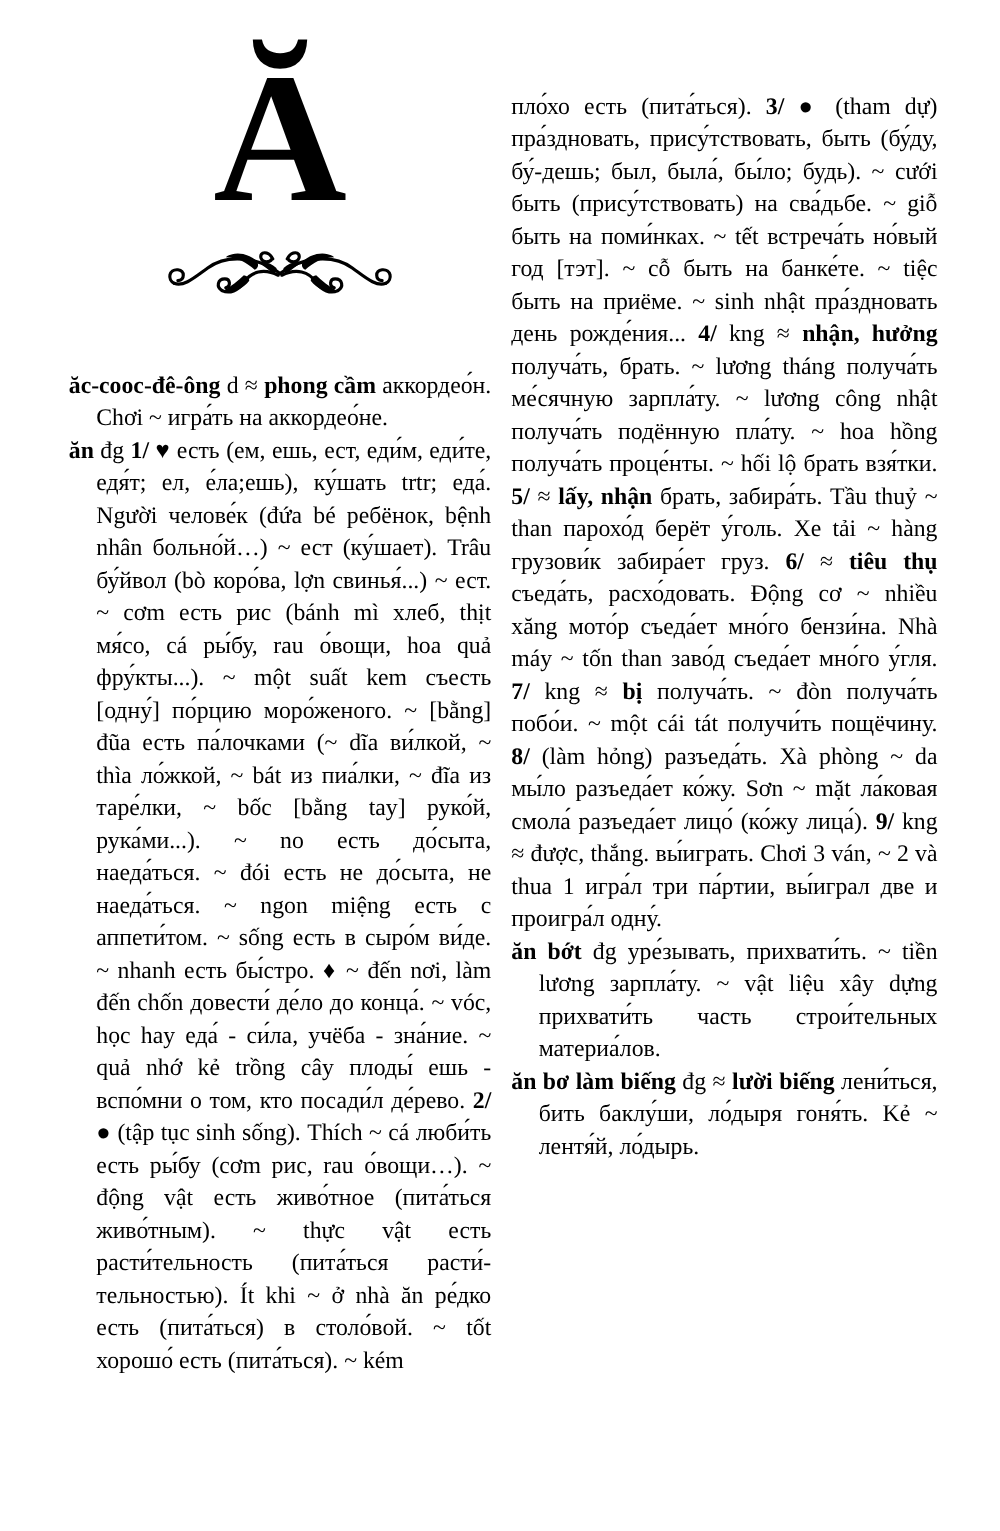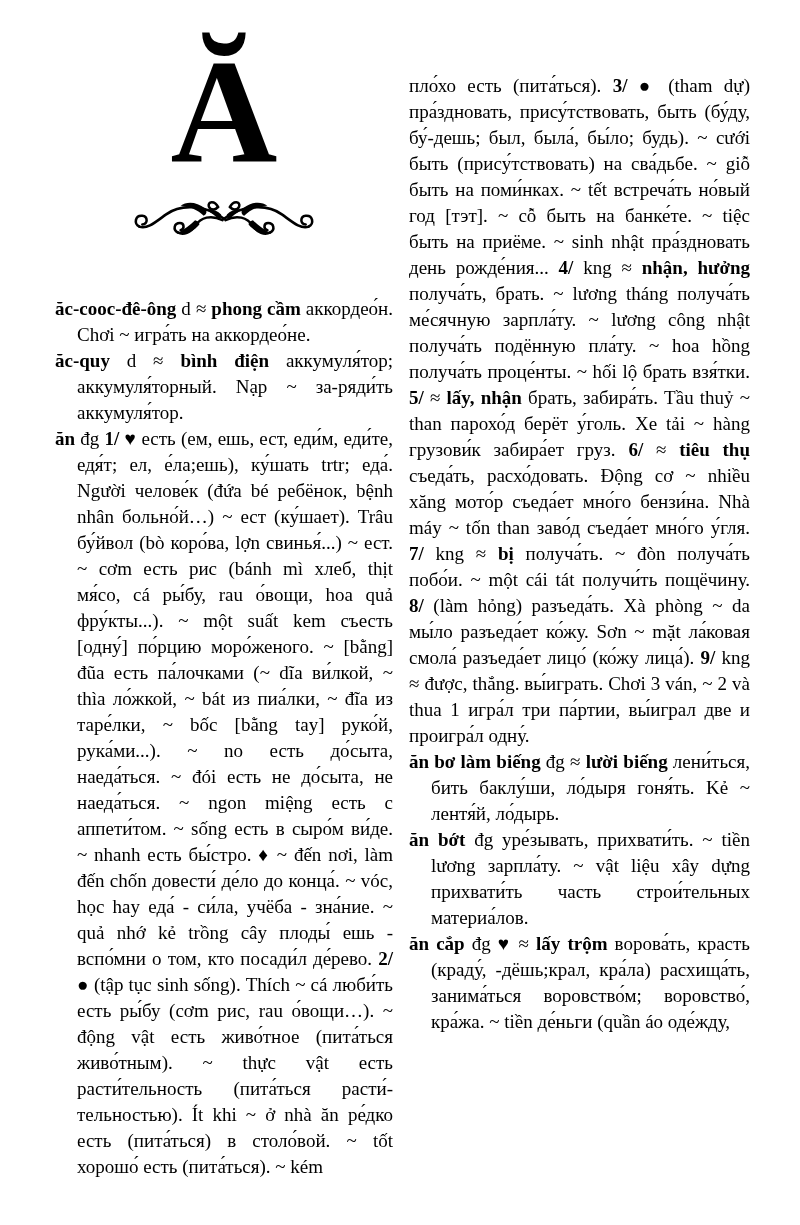--- a/index.html
+++ b/index.html
@@ -83,24 +83,22 @@
           <path d="M96,40 C88,50 76,54 66,52 C76,46 84,40 90,34 C94,35 96,37 96,40 Z"></path>
           <path d="M126,26 C120,20 112,18 106,20 C112,24 118,28 122,32 C125,31 127,29 126,26 Z"></path>
         </g>
       </g>
       <use href="#flourish-half" transform="translate(260,0) scale(-1,1)"></use>
     </svg>
   </div>
 
   <div class="col col-left">
       <p class="entry"><span class="hw">ăc-cooc-đê-ông</span><span class="pos"> d </span><span class="r">≈ </span><span class="b">phong cầm</span><span class="r"> аккордео́н. Chơi ~ игра́ть на аккордео́не.</span></p>
-      <p class="entry"><span class="hw">ăc-quy</span><span class="pos"> d </span><span class="r">≈ </span><span class="b">bình điện</span><span class="r"> аккумуля́тор; аккумуля́торный. Nạp ~ за-ряди́ть аккумуля́тор.</span></p>
       <p class="entry"><span class="hw">ăn</span><span class="pos"> đg </span><span class="b">1/ </span><span class="r">♥ есть (ем, ешь, ест, еди́м, еди́те, едя́т; ел, е́ла;ешь), ку́шать </span><span class="i">trtr</span><span class="r">; еда́. Người челове́к (đứa bé ребёнок, bệnh nhân больно́й…) ~ ест (ку́шает). Trâu бу́йвол (bò коро́ва, lợn свинья́...) ~ ест. ~ cơm есть рис (bánh mì хлеб, thịt мя́со, cá ры́бу, rau о́вощи, hoa quả фру́кты...). ~ một suất kem съесть [одну́] по́рцию моро́женого. ~ [bằng] đũa есть па́лочками (~ dĩa ви́лкой, ~ thìa ло́жкой, ~ bát из пиа́лки, ~ đĩa из таре́лки, ~ bốc [bằng tay] руко́й, рука́ми...). ~ no есть до́сыта, наеда́ться. ~ đói есть не до́сыта, не наеда́ться. ~ ngon miệng есть с аппети́том. ~ sống есть в сыро́м ви́де. ~ nhanh есть бы́стро. ♦ ~ đến nơi, làm đến chốn довести́ де́ло до конца́. ~ vóc, học hay еда́ - си́ла, учёба - зна́ние. ~ quả nhớ kẻ trồng cây плоды́ ешь - вспо́мни о том, кто посади́л де́рево. </span><span class="b">2/ </span><span class="r">● </span><span class="i">(tập tục sinh sống)</span><span class="r">. Thích ~ cá люби́ть есть ры́бу (cơm рис, rau о́вощи…). ~ động vật есть живо́тное (пита́ться живо́тным). ~ thực vật есть расти́тельность (пита́ться расти́-тельностью). Ít khi ~ ở nhà ăn ре́дко есть (пита́ться) в столо́вой. ~ tốt хорошо́ есть (пита́ться). ~ kém</span></p>
     </div>
 
   <div class="col col-right">
       <p class="entry cont"><span class="r">пло́хо есть (пита́ться). </span><span class="b">3/ </span><span class="r">● </span><span class="i">(tham dự)</span><span class="r"> пра́здновать, прису́тствовать, быть (бу́ду, бу́-дешь; был, была́, бы́ло; будь). ~ cưới быть (прису́тствовать) на сва́дьбе. ~ giỗ быть на поми́нках. ~ tết встреча́ть но́вый год [тэт]. ~ cỗ быть на банке́те. ~ tiệc быть на приёме. ~ sinh nhật пра́здновать день рожде́ния... </span><span class="b">4/ </span><span class="pos">kng </span><span class="r">≈ </span><span class="b">nhận, hưởng</span><span class="r"> получа́ть, брать. ~ lương tháng получа́ть ме́сячную зарпла́ту. ~ lương công nhật получа́ть подённую пла́ту. ~ hoa hồng получа́ть проце́нты. ~ hối lộ брать взя́тки. </span><span class="b">5/ </span><span class="r">≈ </span><span class="b">lấy, nhận</span><span class="r"> брать, забира́ть. Tầu thuỷ ~ than парохо́д берёт у́голь. Xe tải ~ hàng грузови́к забира́ет груз. </span><span class="b">6/ </span><span class="r">≈ </span><span class="b">tiêu thụ</span><span class="r"> съеда́ть, расхо́довать. Động cơ ~ nhiều xăng мото́р съеда́ет мно́го бензи́на. Nhà máy ~ tốn than заво́д съеда́ет мно́го у́гля. </span><span class="b">7/ </span><span class="pos">kng </span><span class="r">≈ </span><span class="b">bị</span><span class="r"> получа́ть. ~ đòn получа́ть побо́и. ~ một cái tát получи́ть пощёчину. </span><span class="b">8/ </span><span class="i">(làm hỏng)</span><span class="r"> разъеда́ть. Xà phòng ~ da мы́ло разъеда́ет ко́жу. Sơn ~ mặt ла́ковая смола́ разъеда́ет лицо́ (ко́жу лица́). </span><span class="b">9/ </span><span class="pos">kng </span><span class="r">≈ được, thắng. вы́играть. Chơi 3 ván, ~ 2 và thua 1 игра́л три па́ртии, вы́играл две и проигра́л одну́.</span></p>
+      <p class="entry"><span class="hw">ăn bớt</span><span class="pos"> đg </span><span class="r">уре́зывать, прихвати́ть. ~ tiền lương зарпла́ту. ~ vật liệu xây dựng прихвати́ть часть строи́тельных материа́лов.</span></p>
       <p class="entry"><span class="hw">ăn bơ làm biếng</span><span class="pos"> đg </span><span class="r">≈ </span><span class="b">lười biếng</span><span class="r"> лени́ться, бить баклу́ши, ло́дыря гоня́ть. Kẻ ~ лентя́й, ло́дырь.</span></p>
-      <p class="entry"><span class="hw">ăn bớt</span><span class="pos"> đg </span><span class="r">уре́зывать, прихвати́ть. ~ tiền lương зарпла́ту. ~ vật liệu xây dựng прихвати́ть часть строи́тельных материа́лов.</span></p>
-      <p class="entry"><span class="hw">ăn cắp</span><span class="pos"> đg </span><span class="r">♥ ≈ </span><span class="b">lấy trộm</span><span class="r"> ворова́ть, красть (краду́, -дёшь;крал, кра́ла) расхища́ть, занима́ться воровство́м; воровство́, кра́жа. ~ tiền де́ньги (quần áo оде́жду,</span></p>
     </div>
 
 </div>
 
 </body></html>

